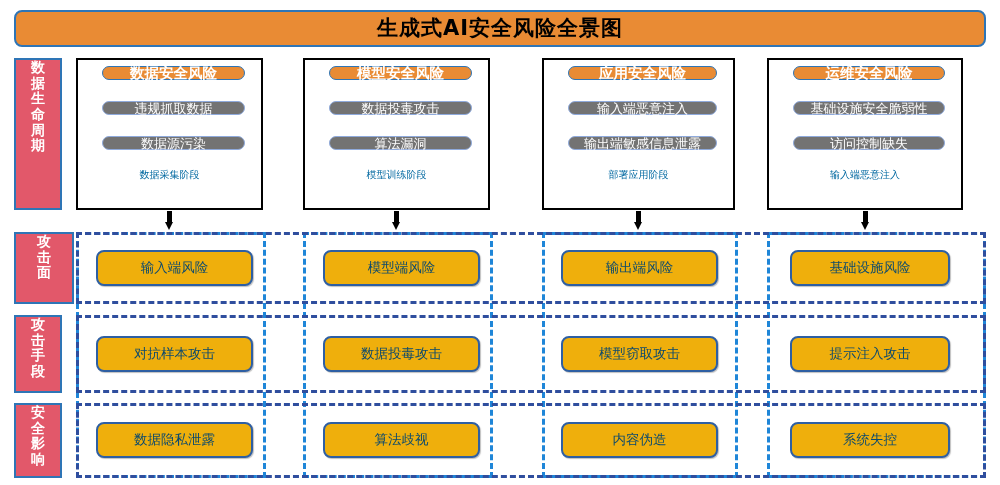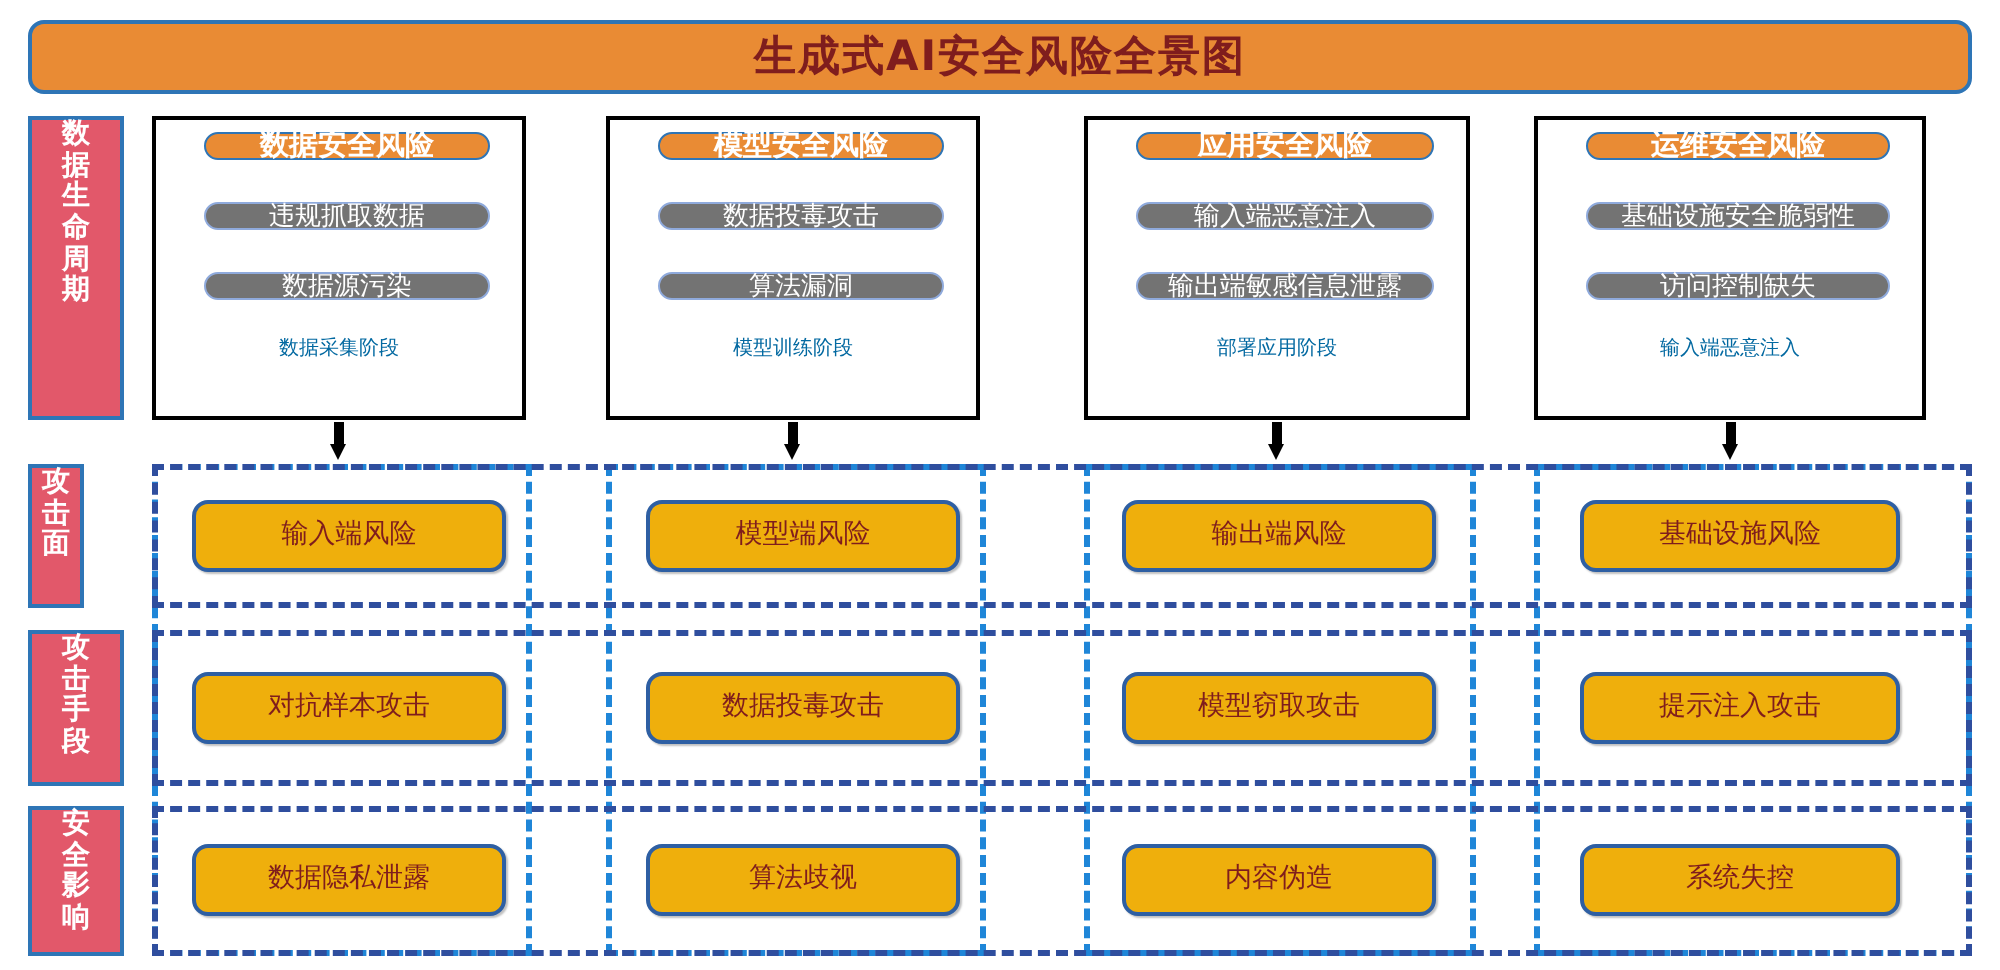--- a/index.html
+++ b/index.html
@@ -31,21 +31,21 @@
     height: 37px;
     background: #E98B34;
     border: 2px solid #2E75B6;
     border-radius: 8px;
     display: flex;
     align-items: center;
     justify-content: center;
     box-sizing: border-box;
   }
   .title-bar .title-text {
-    color: #7f1d1d;
+    color: #000000;
     font-size: 21px;
     font-weight: bold;
     letter-spacing: 1px;
     line-height: 1;
   }
 
   
   .band-label {
     position: absolute;
     background: #E2586A;
@@ -81,20 +81,21 @@
     left: 24px;
     right: 16px;
     height: 14px;
     border-radius: 7px;
     box-sizing: border-box;
     display: flex;
     align-items: center;
     justify-content: center;
     color: #ffffff;
     line-height: 1;
+    font-family: Liberation Serif, serif;
   }
   .stage-card .chip.head {
     top: 6px;
     background: #E98B34;
     border: 1.5px solid #2E75B6;
     font-size: 14.5px;
     font-weight: bold;
   }
   .stage-card .chip.item {
     background: #737373;
@@ -163,39 +164,39 @@
   .gold-chip {
     position: absolute;
     height: 36px;
     background: #EFAF0C;
     border: 2px solid #2E5FA3;
     border-radius: 8px;
     box-sizing: border-box;
     display: flex;
     align-items: center;
     justify-content: center;
-    color: #7f1d1d;
+    color: #0c4a6e;
     font-size: 13.5px;
     line-height: 1;
     box-shadow: 1px 1px 1px rgba(0,0,0,0.25);
   }
 </style>
 </head>
 <body>
 
 <div id="canvas">
 
   <div class="title-bar">
     <div class="title-text">生成式AI安全风险全景图</div>
   </div>
 
   <div class="band-label" style="left:14px; top:58px; width:48px; height:152px;">
     <span>数据生命周期</span>
   </div>
-  <div class="band-label" style="left:14px; top:232px; width:28px; height:72px;">
+  <div class="band-label" style="left:14px; top:232px; width:60px; height:72px;">
     <span>攻击面</span>
   </div>
   <div class="band-label" style="left:14px; top:315px; width:48px; height:78px;">
     <span>攻击手段</span>
   </div>
   <div class="band-label" style="left:14px; top:403px; width:48px; height:75px;">
     <span>安全影响</span>
   </div>
 
   <div class="stage-card" style="left:76px; width:187px;">

